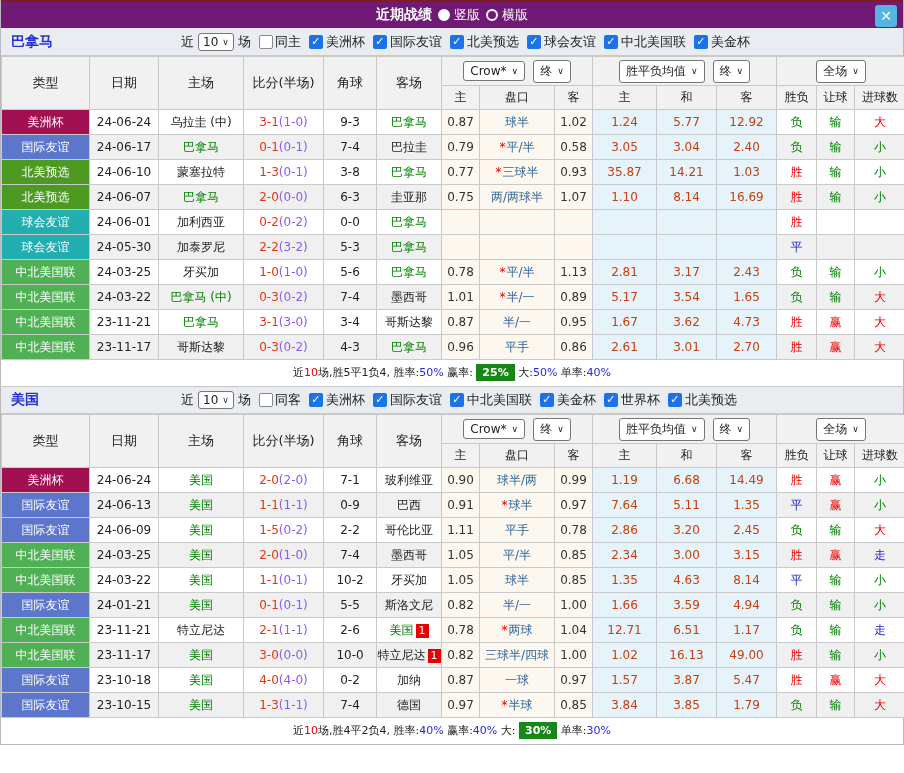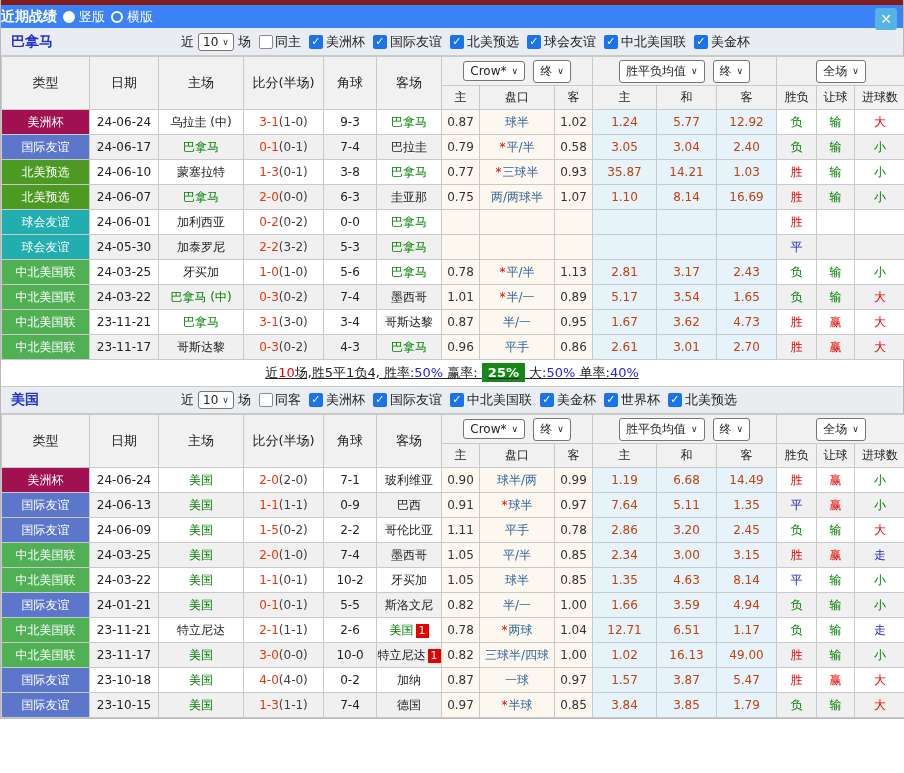--- a/index.html
+++ b/index.html
@@ -1,20 +1,20 @@
 <!DOCTYPE html>
 <html><head>
 <meta charset="utf-8">
 <style>
   * { margin:0; padding:0; box-sizing:border-box; }
   body { width:904px; font-family:"DejaVu Sans","Liberation Sans",sans-serif; background:#fff; color:#222; }
   .dialog { width:904px; border:1px solid #b9b9b9; border-top:none; }
 
   
-  .titlebar { height:28px; background:#3b82f6; border-top:5px solid #7f1d1d; display:flex; align-items:center; position:relative; color:#fff; font-size:13px; }
+  .titlebar { height:28px; background:#701a75; border-top:2px solid #7f1d1d; display:flex; align-items:center; justify-content:center; position:relative; color:#fff; font-size:13px; }
   .titlebar .ttl { font-weight:bold; font-size:14px; }
   .radio { display:inline-block; width:12px; height:12px; border-radius:50%; margin:0 4px 0 6px; vertical-align:-1px; }
   .radio.sel { background:#fff; border:2px solid #fff; }
   .radio.unsel { background:transparent; border:2px solid #fff; }
   .closebtn { position:absolute; right:6px; top:3px; width:22px; height:22px; background:#55b4e4; border-radius:3px; color:#fff; font-weight:bold; text-align:center; line-height:22px; font-size:14px; cursor:pointer; }
 
   
   .filter-bar { height:28px; background:#e9edf2; border-bottom:1px solid #c9c9c9; display:flex; align-items:center; font-size:13px; }
   .team-name { color:#2433d0; font-weight:bold; font-size:14px; padding-left:10px; width:180px; }
   .filter-controls { display:flex; align-items:center; }
@@ -36,29 +36,29 @@
   .dd .arr { font-size:9px; }
 
   tbody tr.odd td { background:#fff; }
   tbody tr.even td { background:#f0f0f0; }
   tbody td.type-badge { color:#fff; font-size:12px; }
   tbody td.odds { background:#fcf7ef !important; color:#333; }
   tbody td.hc { background:#fcf7ef !important; color:#336699; }
   tbody td.avg { background:#e7f3fb !important; color:#c2410c; }
   .grn { color:#008000; }
   .score-main { color:#e8340c; }
-  .score-half { color:#404040; }
+  .score-half { color:#8b5cf6; }
   .star { color:#e60000; margin-right:1px; }
   .badge { display:inline-block; background:#e60000; color:#fff; font-size:11px; padding:0 3px; margin-left:2px; line-height:14px; }
   .r-red { color:#e60000; }
   .r-blue { color:#2222cc; }
   .r-green { color:#008000; }
 
   
-  .summary { height:26px; line-height:26px; text-align:center; font-size:13px; background:#fff;text-decoration:underline; }
+  .summary { height:26px; line-height:26px; text-align:center; font-size:11px; background:#fff; }
   .sg-red { color:#e60000; }
   .sg-blue { color:#2626e0; }
   .sg-greenbg { background:#178717; color:#fff; padding:2px 6px; font-weight:bold; }
 </style>
 </head>
 <body>
 
 <div class="dialog">
 
   <div class="titlebar">
@@ -609,14 +609,15 @@
           <td class="odds">0.85</td>
           <td class="avg">3.84</td>
           <td class="avg">3.85</td>
           <td class="avg">1.79</td>
           <td class="r-green">负</td>
           <td class="r-green">输</td>
           <td class="r-red">大</td>
         </tr>
       </tbody>
   </table>
+  <div class="summary"><span>近</span><span class="sg-red">10</span><span>场,胜4平2负4, 胜率:</span><span class="sg-blue">40%</span><span> 赢率:</span><span class="sg-blue">40%</span><span> 大: </span><span class="sg-greenbg">30%</span><span> 单率:</span><span class="sg-blue">30%</span></div>
 
 </div>
 
 </body></html>

